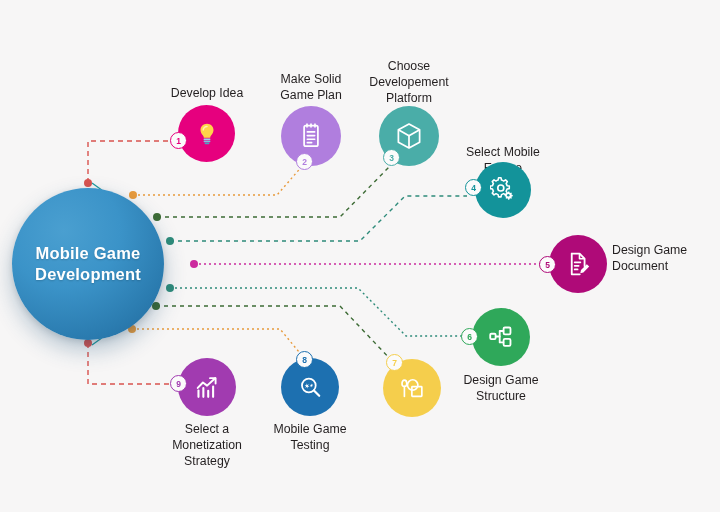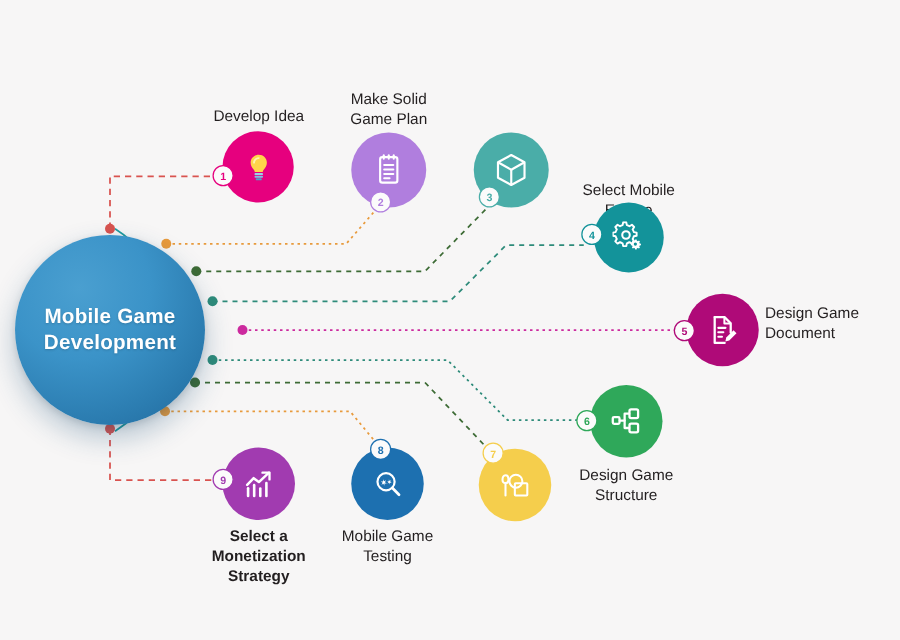--- a/index.html
+++ b/index.html
@@ -163,20 +163,23 @@
   <div class="node" style="left:379px;top:106px;width:60px;height:60px;background:#4aada8;">
     <svg width="30" height="30" viewBox="0 0 26 26">
       <path d="M13 2.6 L22.2 7.6 L22.2 18.4 L13 23.4 L3.8 18.4 L3.8 7.6 Z" fill="none" stroke="#ffffff" stroke-width="1.5" stroke-linejoin="round"></path>
       <path d="M3.8 7.6 L13 12.8 L22.2 7.6" fill="none" stroke="#ffffff" stroke-width="1.5" stroke-linejoin="round"></path>
       <path d="M13 12.8 L13 23.4" fill="none" stroke="#ffffff" stroke-width="1.5"></path>
     </svg>
   </div>
   <div class="badge" style="left:383px;top:149px;color:#4aada8;border:1px solid #4aada8;">
     <span>3</span>
   </div>
+  <div class="caption" style="left:339px;top:59px;width:140px;">Choose
+Developement
+Platform</div>
 
   <div class="node" style="left:475px;top:162px;width:56px;height:56px;background:#13939a;">
     <svg width="27" height="27" viewBox="0 0 26 26">
       <path d="M11.2 2.6 h2.6 l.45 2.3 c.8.22 1.55.55 2.2 1l2-1.25 1.85 1.85 -1.25 2c.45.65.78 1.4 1 2.2 l2.3.45 v2.6 l-2.3.45 c-.22.8-.55 1.55-1 2.2 l1.25 2 -1.85 1.85 -2-1.25 c-.65.45-1.4.78-2.2 1 l-.45 2.3 h-2.6 l-.45-2.3 c-.8-.22-1.55-.55-2.2-1 l-2 1.25 -1.85-1.85 1.25-2 c-.45-.65-.78-1.4-1-2.2 l-2.3-.45 v-2.6 l2.3-.45 c.22-.8.55-1.55 1-2.2 l-1.25-2 1.85-1.85 2 1.25 c.65-.45 1.4-.78 2.2-1 Z" fill="none" stroke="#ffffff" stroke-width="1.6" stroke-linejoin="round" transform="translate(-2.2,-1.6) scale(0.93)"></path>
       <circle cx="10.4" cy="10.6" r="2.9" fill="none" stroke="#ffffff" stroke-width="1.6"></circle>
       <path d="M18.1 15.3 h1.3 l.22 1.1 .95.4 .9-.6 .9.9 -.6.9 .4.95 1.1.22 v1.3 l-1.1.22 -.4.95 .6.9 -.9.9 -.9-.6 -.95.4 -.22 1.1 h-1.3 l-.22-1.1 -.95-.4 -.9.6 -.9-.9 .6-.9 -.4-.95 -1.1-.22 v-1.3 l1.1-.22 .4-.95 -.6-.9 .9-.9 .9.6 .95-.4 Z" fill="#ffffff" transform="translate(-0.5,-1.0) scale(0.86) translate(2.8,2.2)"></path>
       <circle cx="17.6" cy="17.6" r="1.25" fill="#13939a"></circle>
     </svg>
   </div>
   <div class="badge" style="left:465px;top:179px;color:#13939a;border:1px solid #13939a;">
@@ -249,17 +252,17 @@
       <path d="M15.4 4.0 H20.8 V9.2" fill="none" stroke="#ffffff" stroke-width="1.8" stroke-linecap="round" stroke-linejoin="round"></path>
       <line x1="4.3" y1="22.0" x2="4.3" y2="16.0" stroke="#ffffff" stroke-width="2.0" stroke-linecap="round"></line>
       <line x1="9.0" y1="22.0" x2="9.0" y2="13.6" stroke="#ffffff" stroke-width="2.0" stroke-linecap="round"></line>
       <line x1="13.7" y1="22.0" x2="13.7" y2="16.2" stroke="#ffffff" stroke-width="2.0" stroke-linecap="round"></line>
       <line x1="18.4" y1="22.0" x2="18.4" y2="12.0" stroke="#ffffff" stroke-width="2.0" stroke-linecap="round"></line>
     </svg>
   </div>
   <div class="badge" style="left:170px;top:375px;color:#a13bb0;border:1px solid #a13bb0;">
     <span>9</span>
   </div>
-  <div class="caption" style="left:137px;top:422px;width:140px;font-weight:bold;">Select a
+  <div class="caption" style="left:137px;top:422px;width:140px;">Select a
 Monetization
 Strategy</div>
 
 </div>
 
 </body></html>

